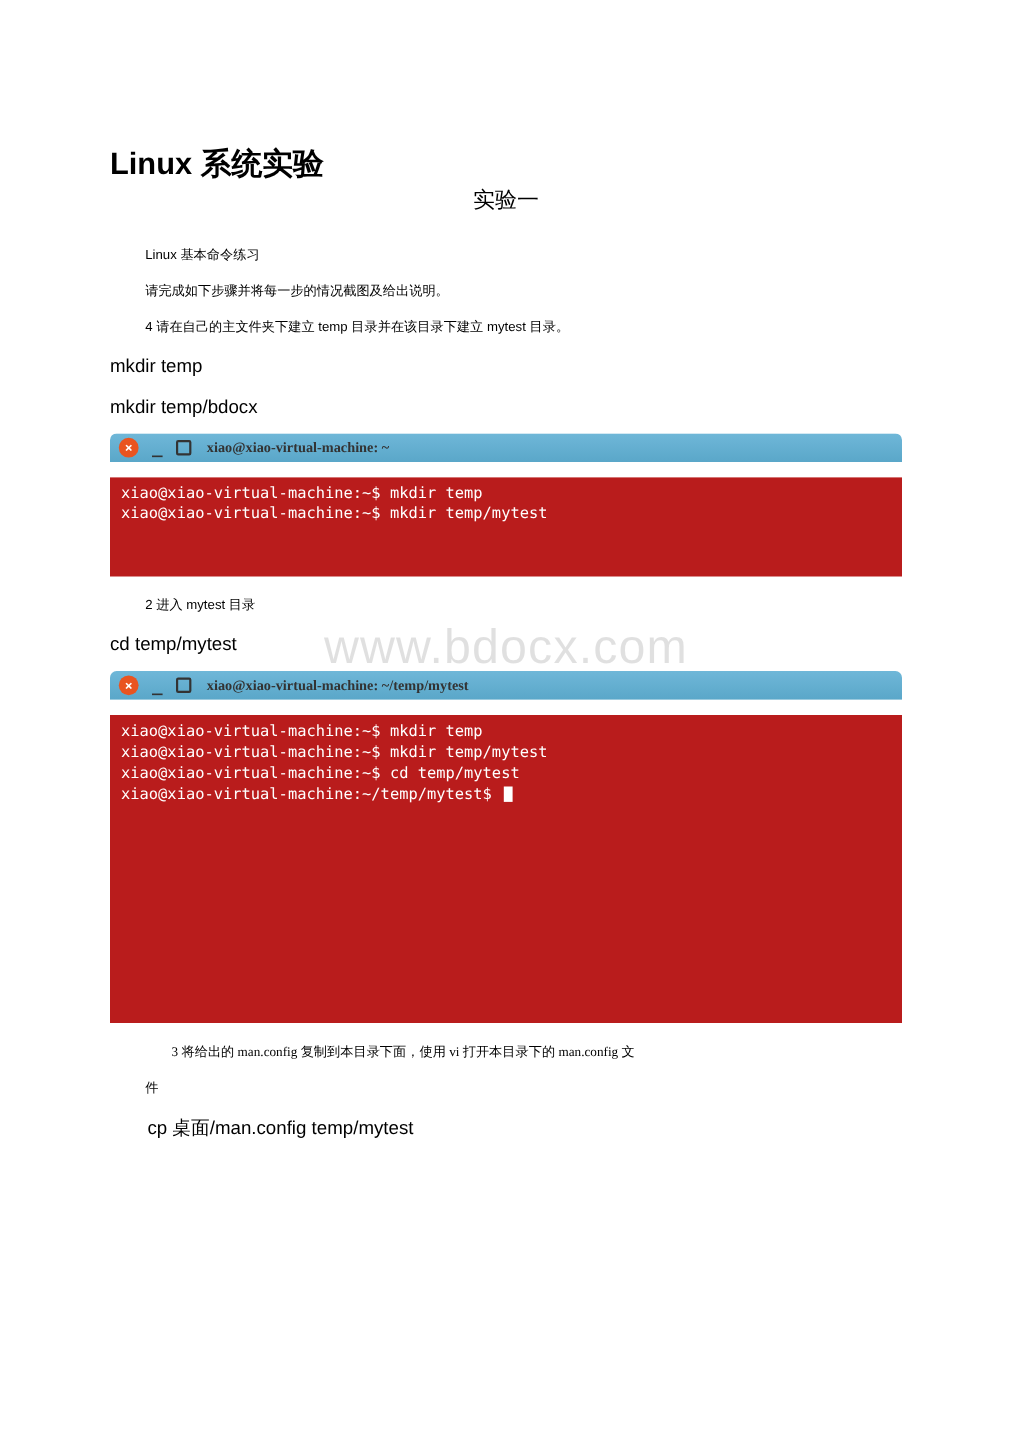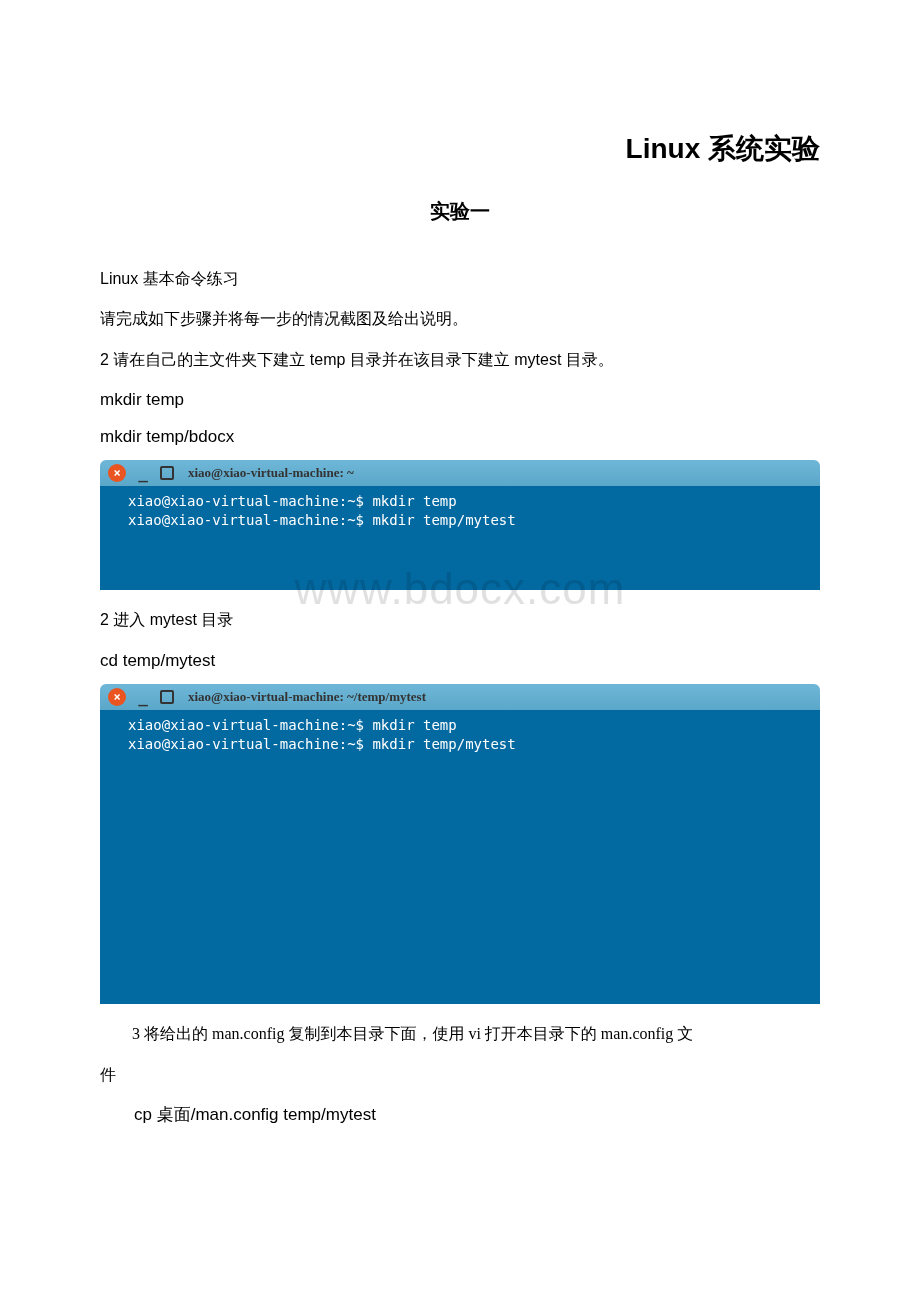--- a/index.html
+++ b/index.html
@@ -6,33 +6,33 @@
   body {
     width: 920px;
     background: #fff;
     font-family: "Microsoft YaHei", "SimSun", sans-serif;
     padding: 130px 100px 60px 100px;
     position: relative;
   }
   .title {
     font-size: 28px;
     font-weight: bold;
-    text-align: right;
-    margin-bottom: 30px;
+    text-align: left;
   }
   .subtitle {
     font-size: 20px;
-    font-weight: bold;
+    font-weight: normal;
     text-align: center;
-    margin-bottom: 39px;
+    margin-bottom: 25px;
   }
   .para {
-    font-size: 16px;
+    font-size: 12px;
     line-height: 1.9;
     margin-bottom: 10px;
+    margin-left: 32px;
   }
   .indent { text-indent: 2em; font-family: Liberation Serif, serif; }
   .cmd {
     font-size: 17px;
     line-height: 1.8;
     margin-bottom: 6px;
     font-family: Liberation Sans, sans-serif;
   }
   .watermark {
     position: absolute;
@@ -83,25 +83,26 @@
     background: transparent;
   }
   .term-title {
     margin-left: 6px;
     color: #333;
     font-size: 13px;
     font-weight: bold;
     font-family: Liberation Serif, serif;
   }
   .term-body {
-    background: #0369a1;
+    background: #b91c1c;
     color: #fff;
-    padding: 6px 28px;
+    padding: 6px 10px;
     height: calc(100% - 26px);
     line-height: 1.35;
+    margin-top: 14px;
   }
   .prompt { color: #fff; }
   .cursor {
     display: inline-block;
     width: 8px; height: 14px;
     background: #fff;
     vertical-align: middle;
     margin-left: 2px;
   }
   .line { white-space: pre; }
@@ -109,21 +110,21 @@
 </head>
 <body>
 
 <div class="watermark">www.bdocx.com</div>
 
 <h1 class="title">Linux 系统实验</h1>
 <h2 class="subtitle">实验一</h2>
 
 <p class="para">Linux 基本命令练习</p>
 <p class="para">请完成如下步骤并将每一步的情况截图及给出说明。</p>
-<p class="para">2 请在自己的主文件夹下建立 temp 目录并在该目录下建立 mytest 目录。</p>
+<p class="para">4 请在自己的主文件夹下建立 temp 目录并在该目录下建立 mytest 目录。</p>
 <p class="cmd">mkdir temp</p>
 <p class="cmd">mkdir temp/bdocx</p>
 
 <div class="terminal short">
   <div class="term-bar">
     <div class="term-btn btn-close">×</div>
     <div class="term-btn btn-min">_</div>
     <div class="btn-max"></div>
     <span class="term-title">xiao@xiao-virtual-machine: ~</span>
   </div>
@@ -139,18 +140,20 @@
 <div class="terminal tall">
   <div class="term-bar">
     <div class="term-btn btn-close">×</div>
     <div class="term-btn btn-min">_</div>
     <div class="btn-max"></div>
     <span class="term-title">xiao@xiao-virtual-machine: ~/temp/mytest</span>
   </div>
   <div class="term-body">
     <div class="line">xiao@xiao-virtual-machine:~$ mkdir temp</div>
     <div class="line">xiao@xiao-virtual-machine:~$ mkdir temp/mytest</div>
+    <div class="line">xiao@xiao-virtual-machine:~$ cd temp/mytest</div>
+    <div class="line"><span class="prompt">xiao@xiao-virtual-machine:~/temp/mytest$ </span><span class="cursor"></span></div>
   </div>
 </div>
 
 <p class="para indent">3 将给出的 man.config 复制到本目录下面，使用 vi 打开本目录下的 man.config 文</p>
 <p class="para">件</p>
 <p class="cmd indent">cp 桌面/man.config temp/mytest</p>
 
 </body></html>

